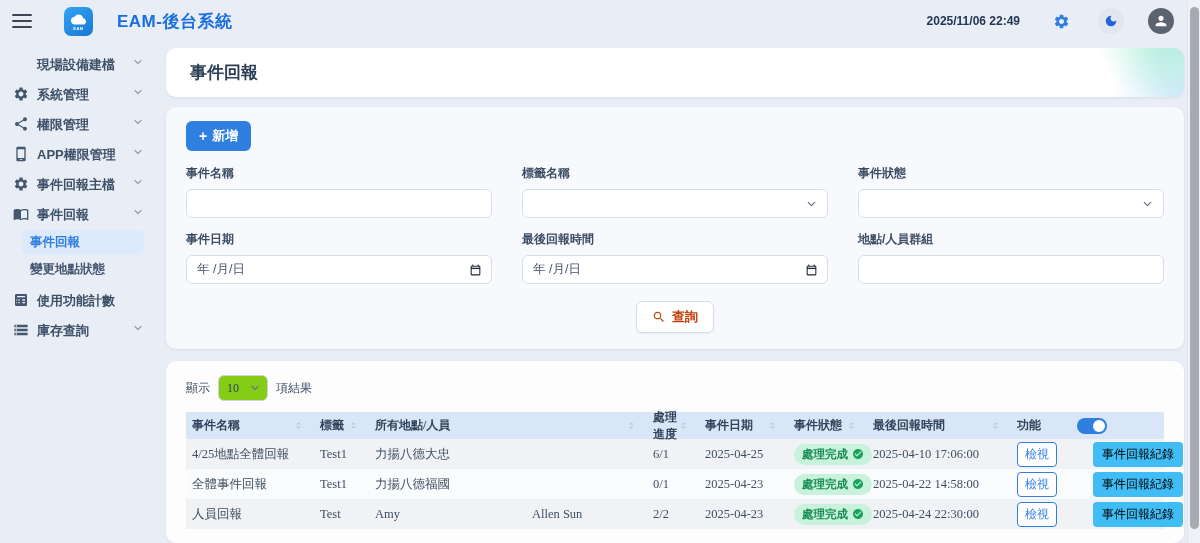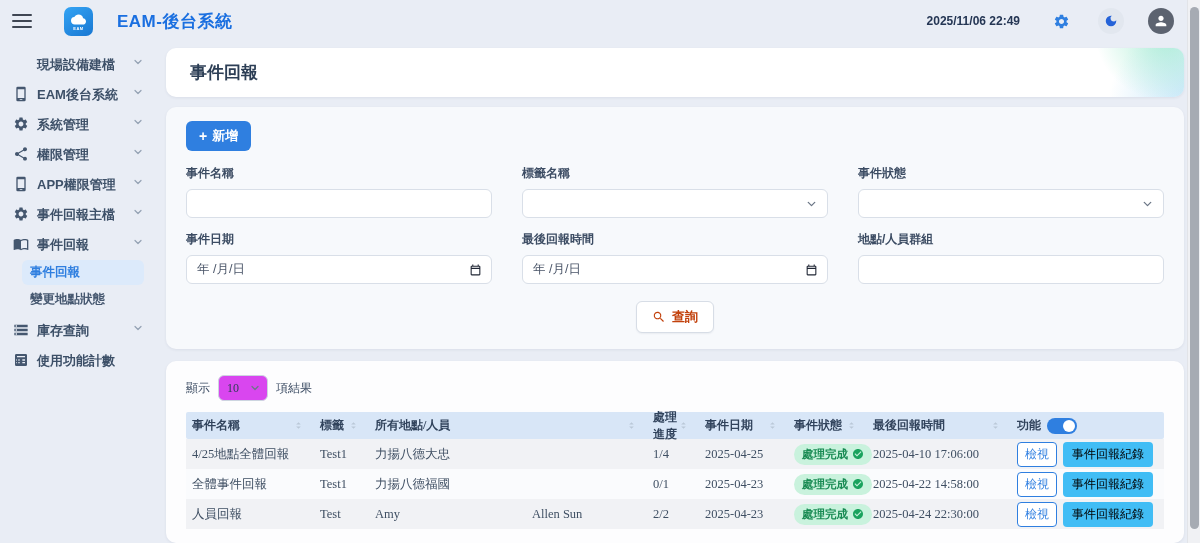--- a/index.html
+++ b/index.html
@@ -55,30 +55,30 @@
   .field-label { font-size:12px; font-weight:bold; color:#3c4c63; margin-bottom:7px; }
   .control { position:relative; height:29px; background:#fff; border:1px solid #d9dfe8; border-radius:6px; display:flex; align-items:center; padding:0 10px; font-size:12.5px; color:#4a5568; cursor:text; }
   .control.select, .control.date { cursor:pointer; }
   .control .trail-icon { position:absolute; right:9px; top:50%; transform:translateY(-50%); color:#6b7686; }
   .control .date-ph { color:#4a5568; }
   .search-row { display:flex; justify-content:center; margin-top:17px; }
   .btn-search { display:inline-flex; align-items:center; gap:6px; background:#fff; border:1px solid #d7dde6; border-radius:6px; color:#c2410c; font-size:13px; font-weight:bold; padding:6px 15px; cursor:pointer; box-shadow:0 1px 2px rgba(25,39,70,.06); font-family:inherit; }
 
   .table-card { background:#fdfdfe; padding:14px 20px 0; flex:1; display:flex; flex-direction:column; overflow:hidden;font-family:Liberation Serif, serif; }
   .table-controls { display:flex; align-items:center; gap:8px; font-size:12px; color:#3c4c63; }
-  .pagesize-select { position:relative; width:50px; height:26px; background:#d946ef; border:1px solid #cdd5e0; border-radius:6px; display:flex; align-items:center; padding:0 8px; font-size:12px; color:#2c3e55; cursor:pointer; }
+  .pagesize-select { position:relative; width:50px; height:26px; background:#84cc16; border:1px solid #cdd5e0; border-radius:6px; display:flex; align-items:center; padding:0 8px; font-size:12px; color:#2c3e55; cursor:pointer; }
   .pagesize-select .trail-icon { position:absolute; right:6px; top:50%; transform:translateY(-50%); color:#6b7686; }
 
   .data-table { margin-top:11px; }
   .t-row { display:flex; align-items:center; height:30px; font-size:12.5px; color:#3f4f63; }
   .t-head { background:#d8e6f7; border-radius:2px; height:27px; font-weight:bold; color:#31435c; font-size:12px; }
   .t-row > div { padding-left:6px; display:flex; align-items:center; min-width:0; }
   .c-name { width:128px; } .c-tag { width:55px; } .c-targets { width:278px; }
   .c-progress { width:52px; } .c-date { width:89px; } .c-status { width:79px; }
-  .c-last { width:144px; } .c-actions { flex:1; }
+  .c-last { width:144px; } .c-actions { flex:1;gap:30px; }
   .t-head .sort-ic { margin-left:auto; margin-right:10px; color:#b3c0d0; flex:0 0 auto; }
   .t-row:nth-child(even) { background:#f1f2f5; }
   .t-row:nth-child(odd):not(.t-head) { background:#fafbfd; }
   .target-1 { width:157px; flex:0 0 157px; overflow:hidden; white-space:nowrap; }
   .target-2 { flex:1; overflow:hidden; white-space:nowrap; }
 
   .toggle { position:relative; width:30px; height:16px; border-radius:9px; background:#2f7fe0; margin-left:6px; cursor:pointer; flex:0 0 auto;}
   .toggle::after { content:""; position:absolute; top:2px; right:2px; width:12px; height:12px; border-radius:50%; background:#fff; }
 
   .status-badge { display:inline-flex; align-items:center; gap:4px; background:#c9f2dd; color:#178a52; font-size:11.5px; font-weight:bold; padding:3px 8px; border-radius:999px; white-space:nowrap; }
@@ -179,29 +179,20 @@
   <div class="sidebar">
     <div class="side-item">
       <span class="s-icon"></span>
       <span class="s-label">現場設備建檔</span>
       <svg class="s-chev" width="12" height="12">
           <use href="#i-chevron"></use>
         </svg>
     </div>
     <div class="side-item">
       <svg class="s-icon" width="16" height="16">
-          <use href="#i-device"></use>
-        </svg>
-      <span class="s-label">EAM後台系統</span>
-      <svg class="s-chev" width="12" height="12">
-          <use href="#i-chevron"></use>
-        </svg>
-    </div>
-    <div class="side-item">
-      <svg class="s-icon" width="16" height="16">
           <use href="#i-gear"></use>
         </svg>
       <span class="s-label">系統管理</span>
       <svg class="s-chev" width="12" height="12">
           <use href="#i-chevron"></use>
         </svg>
     </div>
     <div class="side-item">
       <svg class="s-icon" width="15" height="15">
           <use href="#i-share"></use>
@@ -241,32 +232,32 @@
     <div class="submenu">
       <div class="sub-item active">
         <span>事件回報</span>
       </div>
       <div class="sub-item">
         <span>變更地點狀態</span>
       </div>
     </div>
     <div class="side-item">
       <svg class="s-icon" width="16" height="16">
+          <use href="#i-calc"></use>
+        </svg>
+      <span class="s-label">使用功能計數</span>
+    </div>
+    <div class="side-item">
+      <svg class="s-icon" width="16" height="16">
           <use href="#i-inventory"></use>
         </svg>
       <span class="s-label">庫存查詢</span>
       <svg class="s-chev" width="12" height="12">
           <use href="#i-chevron"></use>
         </svg>
-    </div>
-    <div class="side-item">
-      <svg class="s-icon" width="16" height="16">
-          <use href="#i-calc"></use>
-        </svg>
-      <span class="s-label">使用功能計數</span>
     </div>
   </div>
 
   <div class="main">
 
     <div class="card title-card">
       <div class="corner-art"></div>
       <div class="page-title">事件回報</div>
     </div>
 
@@ -393,21 +384,21 @@
             </div>
         </div>
 
         <div class="t-row">
           <div class="c-name">4/25地點全體回報</div>
           <div class="c-tag">Test1</div>
           <div class="c-targets">
             <span class="target-1">力揚八德大忠</span>
             <span class="target-2"></span>
           </div>
-          <div class="c-progress">1/4</div>
+          <div class="c-progress">6/1</div>
           <div class="c-date">2025-04-25</div>
           <div class="c-status">
             <span class="status-badge">
               <span>處理完成</span>
               <svg class="chk" width="12" height="12">
                   <use href="#i-check-circle"></use>
                 </svg>
             </span>
           </div>
           <div class="c-last">2025-04-10 17:06:00</div>

